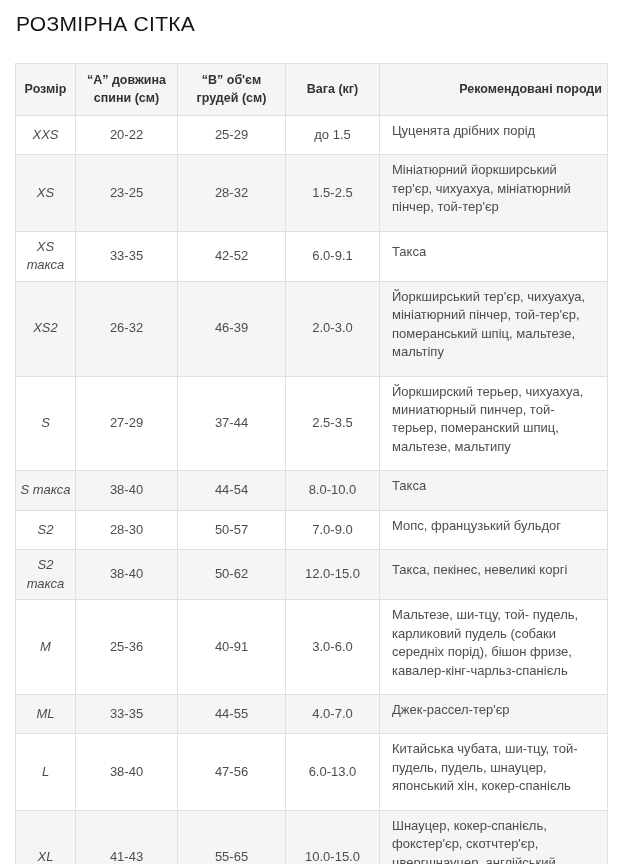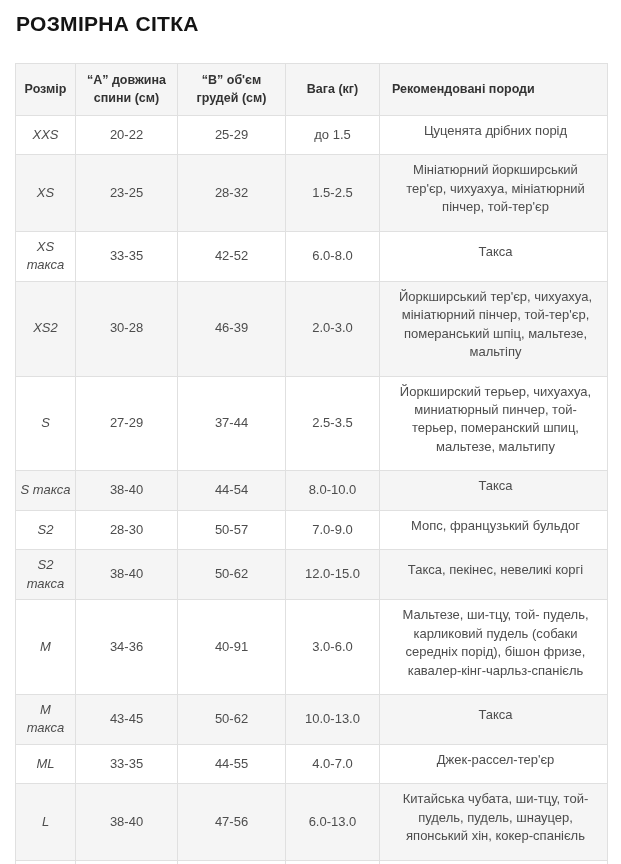--- a/index.html
+++ b/index.html
@@ -12,21 +12,21 @@
     height: 864px;
     overflow: hidden;
     font-family: "Liberation Sans", sans-serif;
     -webkit-font-smoothing: antialiased;
   }
   .page {
     padding: 8px 14px 0 15px;
   }
   .page-title {
     font-size: 21px;
-    font-weight: 700;
+    font-weight: 400;
     color: #141414;
     letter-spacing: 0.3px;
     margin: 4px 0 0 1px;
   }
   table.size-table {
     border-collapse: collapse;
     table-layout: fixed;
     width: 592px;
     margin-top: 27px;
   }
@@ -44,36 +44,36 @@
   .size-table th {
     background: #f5f5f5;
     color: #333333;
     font-size: 12.5px;
     font-weight: 700;
     line-height: 1.4;
     text-align: center;
     padding: 8px 5px;
   }
   .size-table th.breeds-col {
-    text-align: left;
+    text-align: right;
     padding-left: 12px;
   }
   .size-table td {
     color: #4d4d4d;
     font-size: 13px;
     line-height: 1.42;
     text-align: center;
     padding: 6px 4px;
   }
   .size-table td.cell-size {
     white-space: pre-line;
     font-style: italic;
   }
   .size-table td.cell-breeds {
-    text-align: center;
+    text-align: left;
     padding: 6px 8px 14px 12px;
   }
   .size-table tbody tr:nth-child(even) td {
     background: #f5f5f5;
   }
   .size-table tbody tr:nth-child(odd) td {
     background: #ffffff;
   }
 </style>
 </head>
@@ -113,26 +113,26 @@
     <td class="cell-num">23-25</td>
     <td class="cell-num">28-32</td>
     <td class="cell-num">1.5-2.5</td>
     <td class="cell-breeds">Мініатюрний йоркширський тер'єр, чихуахуа, мініатюрний пінчер, той-тер'єр</td>
   </tr>
         <tr>
     <td class="cell-size">XS
 такса</td>
     <td class="cell-num">33-35</td>
     <td class="cell-num">42-52</td>
-    <td class="cell-num">6.0-8.0</td>
+    <td class="cell-num">6.0-9.1</td>
     <td class="cell-breeds">Такса</td>
   </tr>
         <tr>
     <td class="cell-size">XS2</td>
-    <td class="cell-num">30-28</td>
+    <td class="cell-num">26-32</td>
     <td class="cell-num">46-39</td>
     <td class="cell-num">2.0-3.0</td>
     <td class="cell-breeds">Йоркширський тер'єр, чихуахуа, мініатюрний пінчер, той-тер'єр, померанський шпіц, мальтезе, мальтіпу</td>
   </tr>
         <tr>
     <td class="cell-size">S</td>
     <td class="cell-num">27-29</td>
     <td class="cell-num">37-44</td>
     <td class="cell-num">2.5-3.5</td>
     <td class="cell-breeds">Йоркширский терьер, чихуахуа, миниатюрный пинчер, той- терьер, померанский шпиц, мальтезе, мальтипу</td>
@@ -154,31 +154,24 @@
         <tr>
     <td class="cell-size">S2
 такса</td>
     <td class="cell-num">38-40</td>
     <td class="cell-num">50-62</td>
     <td class="cell-num">12.0-15.0</td>
     <td class="cell-breeds">Такса, пекінес, невеликі коргі</td>
   </tr>
         <tr>
     <td class="cell-size">M</td>
-    <td class="cell-num">34-36</td>
+    <td class="cell-num">25-36</td>
     <td class="cell-num">40-91</td>
     <td class="cell-num">3.0-6.0</td>
     <td class="cell-breeds">Мальтезе, ши-тцу, той- пудель, карликовий пудель (собаки середніх порід), бішон фризе, кавалер-кінг-чарльз-спанієль</td>
-  </tr>
-        <tr>
-    <td class="cell-size">M такса</td>
-    <td class="cell-num">43-45</td>
-    <td class="cell-num">50-62</td>
-    <td class="cell-num">10.0-13.0</td>
-    <td class="cell-breeds">Такса</td>
   </tr>
         <tr>
     <td class="cell-size">ML</td>
     <td class="cell-num">33-35</td>
     <td class="cell-num">44-55</td>
     <td class="cell-num">4.0-7.0</td>
     <td class="cell-breeds">Джек-рассел-тер'єр</td>
   </tr>
         <tr>
     <td class="cell-size">L</td>

